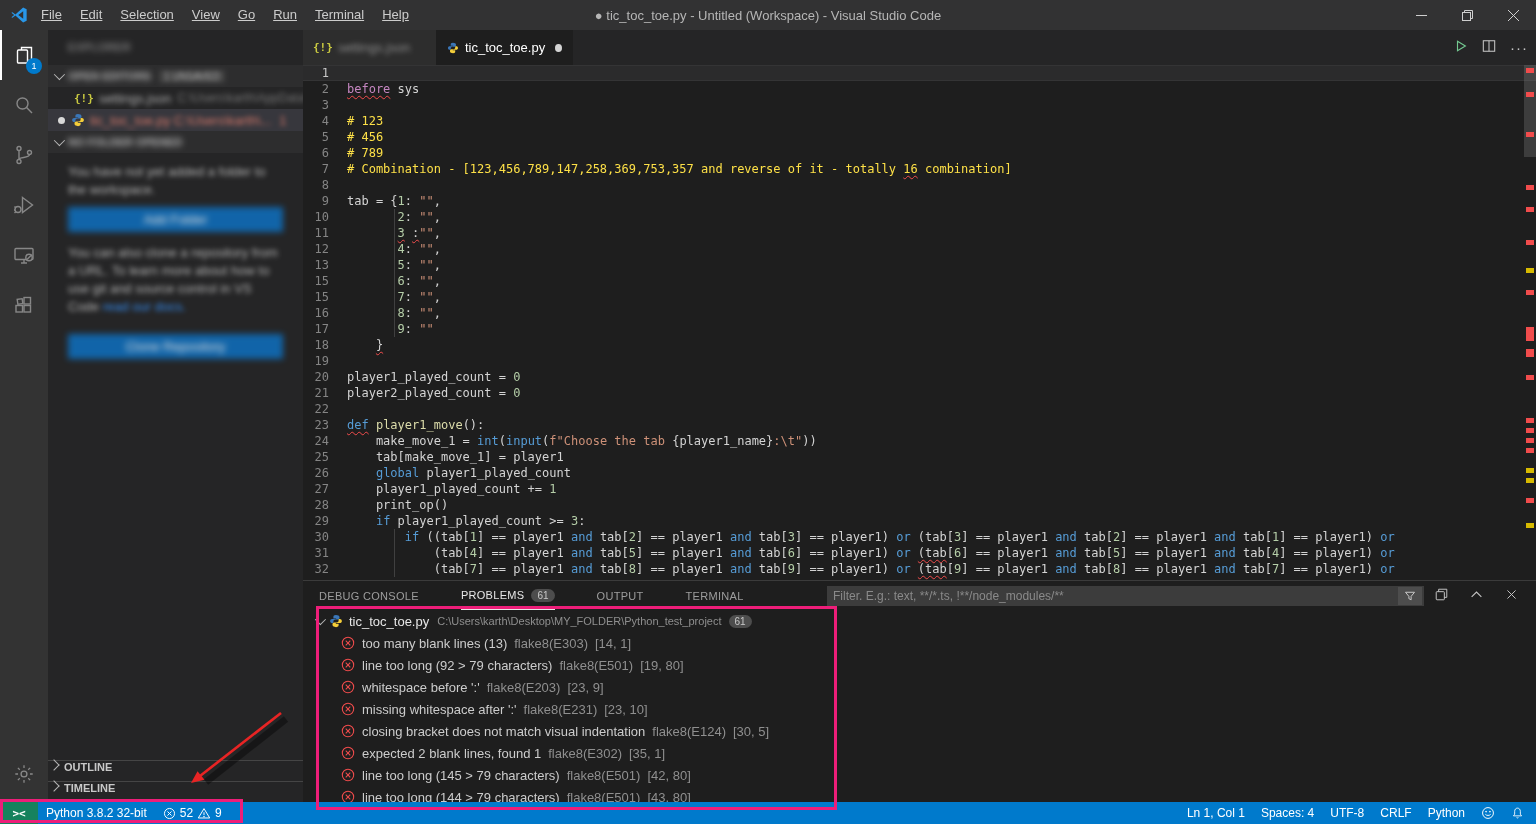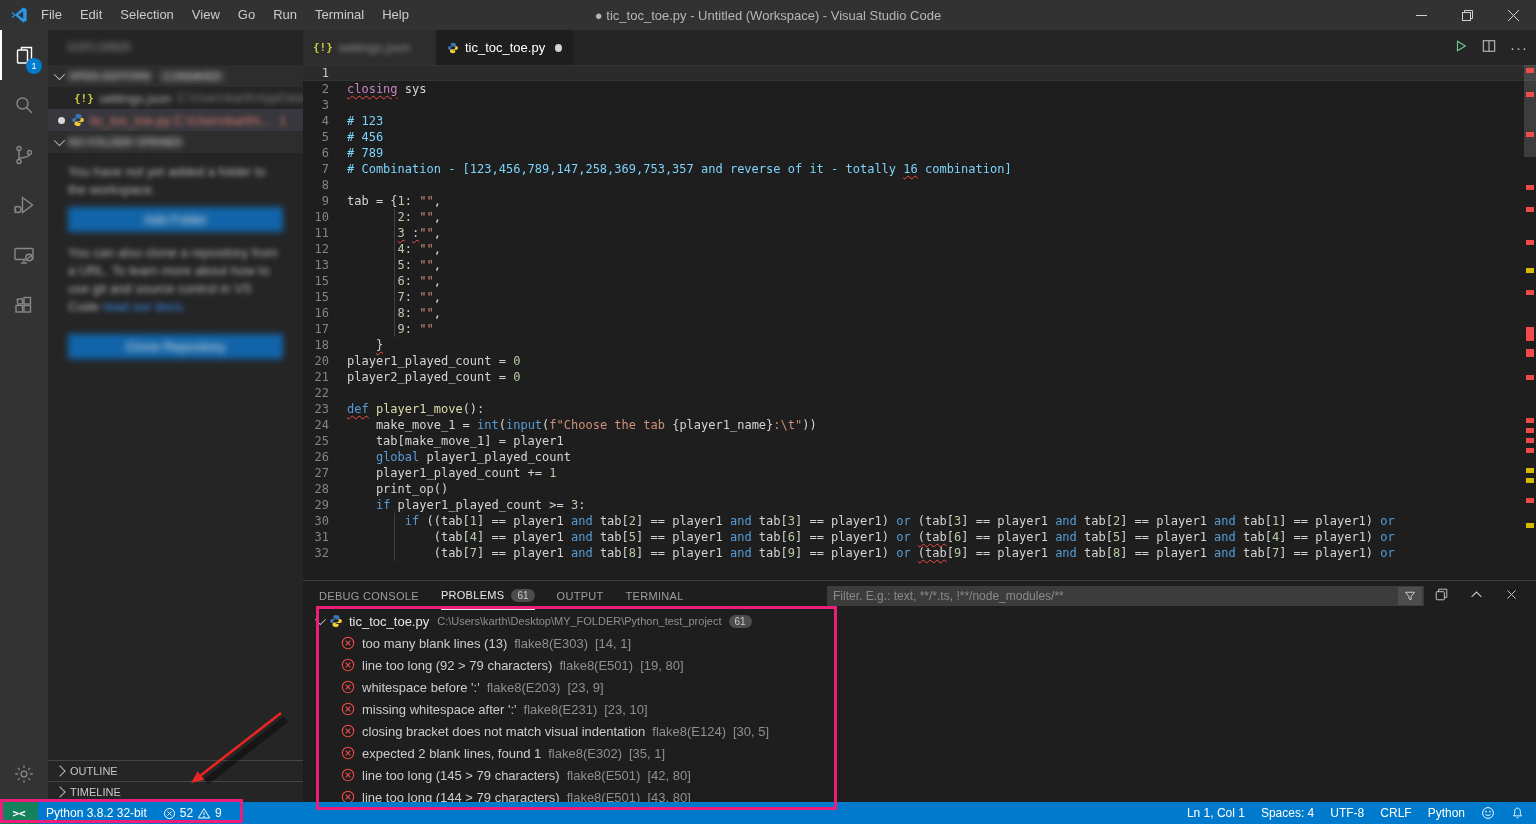--- a/index.html
+++ b/index.html
@@ -2,21 +2,21 @@
 <html><head>
 <meta charset="utf-8">
 <style>
   * { margin:0; padding:0; box-sizing:border-box; }
   html,body { width:1536px; height:824px; overflow:hidden; }
   body { font-family:"Liberation Sans", sans-serif; background:#1e1e1e; color:#ccc; position:relative; }
 
   
   .titlebar { height:30px; background:#323233; display:flex; align-items:center; font-size:13px; color:#cccccc; position:relative; z-index:5; }
   .vscode-logo { width:26px; height:30px; display:flex; align-items:center; justify-content:center; margin-left:6px; }
-  .menu-item { padding:0 9px; height:30px; line-height:30px; cursor:default; }
+  .menu-item { padding:0 9px; height:30px; line-height:30px; cursor:default;text-decoration:underline; }
   .win-title { position:absolute; left:50%; transform:translateX(-50%); color:#b6b6b6; white-space:nowrap; }
   .win-controls { margin-left:auto; display:flex; height:30px; }
   .win-btn { width:46px; height:30px; display:flex; align-items:center; justify-content:center; color:#cfcfcf; }
 
   
   .main { display:flex; height:772px; }
 
   
   .activitybar { width:48px; background:#333333; display:flex; flex-direction:column; align-items:center; position:relative; }
   .ab-item { width:48px; height:50px; display:flex; align-items:center; justify-content:center; position:relative; color:#878787; }
@@ -35,21 +35,21 @@
   .unsaved-badge { margin-left:8px; background:#454545; color:#c4c4c4; font-weight:normal; font-size:10px; padding:1px 5px; border-radius:2px; }
   .chev { width:8px; height:8px; border-right:1.4px solid #b6b6b6; border-bottom:1.4px solid #b6b6b6; display:inline-block; margin:0 6px 0 2px; }
   .chev.down { transform:rotate(45deg) translateY(-2px); }
   .chev.right { transform:rotate(-45deg); }
   .welcome { padding:10px 20px; font-size:13px; line-height:18px; color:#c0c0c0; }
   .sb-btn { display:block; width:215px; margin:8px auto 12px auto; background:#0e70c0; color:#fff; text-align:center; padding:5px 0; font-size:13px; border:none; }
   .link { color:#3794ff; }
   .blur1 { filter:blur(2.4px); opacity:.9; }
   .blur2 { filter:blur(3px); opacity:.85; }
   .sb-bottom { position:absolute; bottom:0; left:0; right:0; }
-  .sb-collapsed { height:21px; display:flex; align-items:center; border-top:1px solid rgba(128,128,128,.35); font-size:11px; font-weight:normal; color:#c8c8c8; padding-left:6px; }
+  .sb-collapsed { height:21px; display:flex; align-items:flex-start; border-top:1px solid rgba(128,128,128,.35); font-size:11px; font-weight:bold; color:#c8c8c8; }
   .dirty-dot { width:7px; height:7px; border-radius:50%; background:#d8d8d8; margin-right:6px; flex:none; }
   .json-icon { color:#cbcb41; font-weight:bold; font-size:11px; margin-right:5px; font-family:"DejaVu Sans Mono", monospace; }
   .red-file { color:#e9806f; }
 
   
   .editor-col { flex:1; display:flex; flex-direction:column; min-width:0; }
   .tabbar { height:35px; background:#252526; display:flex; align-items:stretch; position:relative; }
   .tab { display:flex; align-items:center; padding:0 10px; font-size:13px; color:#969696; border-right:1px solid #1e1e1e; }
   .tab.inactive { background:#2d2d2d; width:134px; }
   .tab.active { background:#1e1e1e; color:#ffffff; width:136px; }
@@ -57,21 +57,21 @@
   .editor-actions { position:absolute; right:8px; top:0; height:35px; display:flex; align-items:center; gap:14px; color:#c5c5c5; }
 
   
   .code-area { height:515px; position:relative; overflow:hidden; background:#1e1e1e; }
   .code-line { height:16px; display:flex; position:relative; font-family:"DejaVu Sans Mono", monospace; font-size:12px; line-height:16px; white-space:pre; }
   .code-line.current { background:#2b2b2c; box-shadow:0 -1px 0 #343435 inset, 0 1px 0 #343435 inset; }
   .gutter-num { width:44px; text-align:right; padding-right:18px; color:#858585; flex:none; }
   .code-line.current .gutter-num { color:#c6c6c6; }
   .guide { position:absolute; top:0; bottom:0; width:1px; background:#404040; }
   .tok-w { color:#d4d4d4; } .tok-k { color:#569cd6; } .tok-m { color:#c586c0; }
-  .tok-c { color:#7dd3fc; } .tok-s { color:#ce9178; } .tok-n { color:#b5cea8; } .tok-f { color:#dcdcaa;text-align:right; }
+  .tok-c { color:#fde047; } .tok-s { color:#ce9178; } .tok-n { color:#b5cea8; } .tok-f { color:#dcdcaa;text-align:right; }
   .sq { text-decoration:underline; text-decoration-style:wavy; text-decoration-color:#f14c4c; text-decoration-thickness:1px; text-underline-offset:2px; }
   .scrollbar-slider { position:absolute; right:0; top:0; width:12px; height:92px; background:rgba(121,121,121,.35); }
   .ruler { position:absolute; right:0; top:0; bottom:0; width:12px; }
   .ruler-mark { position:absolute; right:2px; width:8px; height:5px; }
 
   
   .panel { height:222px; border-top:1px solid #3b3b3b; background:#1e1e1e; position:relative; font-size:13px; }
   .panel-header { height:29px; display:flex; align-items:center; padding-left:16px; position:relative; }
   .panel-tab { font-size:11px; letter-spacing:.3px; color:#9d9d9d; margin-right:22px; display:flex; align-items:center; height:29px; }
   .panel-tab.active { color:#e7e7e7; border-bottom:1px solid #e7e7e7; }
@@ -263,37 +263,38 @@
               <rect x="1.5" y="2" width="13" height="12"></rect>
               <line x1="8" y1="2" x2="8" y2="14"></line>
             </svg></span>
         <span style="font-size:15px;letter-spacing:1px;">···</span>
       </div>
     </div>
 
     <div class="code-area">
       <div id="code-lines">
           <div class="code-line current"><span class="gutter-num">1</span><span></span></div>
-          <div class="code-line"><span class="gutter-num">2</span><span><span class="tok-m sq">closing</span><span class="tok-w"> sys</span></span></div>
+          <div class="code-line"><span class="gutter-num">2</span><span><span class="tok-m sq">before</span><span class="tok-w"> sys</span></span></div>
           <div class="code-line"><span class="gutter-num">3</span><span></span></div>
           <div class="code-line"><span class="gutter-num">4</span><span><span class="tok-c"># 123</span></span></div>
           <div class="code-line"><span class="gutter-num">5</span><span><span class="tok-c"># 456</span></span></div>
           <div class="code-line"><span class="gutter-num">6</span><span><span class="tok-c"># 789</span></span></div>
           <div class="code-line"><span class="gutter-num">7</span><span><span class="tok-c"># Combination - [123,456,789,147,258,369,753,357 and reverse of it - totally </span><span class="tok-c sq">16</span><span class="tok-c"> combination]</span></span></div>
           <div class="code-line"><span class="gutter-num">8</span><span></span></div>
           <div class="code-line"><span class="gutter-num">9</span><span><span class="tok-w">tab = {</span><span class="tok-n">1</span><span class="tok-w">: </span><span class="tok-s">""</span><span class="tok-w">,</span></span></div>
           <div class="code-line"><span class="guide" style="left: 90.92px;"></span><span class="gutter-num">10</span><span><span class="tok-w">       </span><span class="tok-n">2</span><span class="tok-w">: </span><span class="tok-s">""</span><span class="tok-w">,</span></span></div>
           <div class="code-line"><span class="guide" style="left: 90.92px;"></span><span class="gutter-num">11</span><span><span class="tok-w">       </span><span class="tok-n sq">3</span><span class="tok-w"> </span><span class="tok-w sq">:</span><span class="tok-s">""</span><span class="tok-w">,</span></span></div>
           <div class="code-line"><span class="guide" style="left: 90.92px;"></span><span class="gutter-num">12</span><span><span class="tok-w">       </span><span class="tok-n">4</span><span class="tok-w">: </span><span class="tok-s">""</span><span class="tok-w">,</span></span></div>
           <div class="code-line"><span class="guide" style="left: 90.92px;"></span><span class="gutter-num">13</span><span><span class="tok-w">       </span><span class="tok-n">5</span><span class="tok-w">: </span><span class="tok-s">""</span><span class="tok-w">,</span></span></div>
           <div class="code-line"><span class="guide" style="left: 90.92px;"></span><span class="gutter-num">15</span><span><span class="tok-w">       </span><span class="tok-n">6</span><span class="tok-w">: </span><span class="tok-s">""</span><span class="tok-w">,</span></span></div>
           <div class="code-line"><span class="guide" style="left: 90.92px;"></span><span class="gutter-num">15</span><span><span class="tok-w">       </span><span class="tok-n">7</span><span class="tok-w">: </span><span class="tok-s">""</span><span class="tok-w">,</span></span></div>
           <div class="code-line"><span class="guide" style="left: 90.92px;"></span><span class="gutter-num">16</span><span><span class="tok-w">       </span><span class="tok-n">8</span><span class="tok-w">: </span><span class="tok-s">""</span><span class="tok-w">,</span></span></div>
           <div class="code-line"><span class="guide" style="left: 90.92px;"></span><span class="gutter-num">17</span><span><span class="tok-w">       </span><span class="tok-n">9</span><span class="tok-w">: </span><span class="tok-s">""</span></span></div>
           <div class="code-line"><span class="gutter-num">18</span><span><span class="tok-w">    </span><span class="tok-w sq">}</span></span></div>
+          <div class="code-line"><span class="gutter-num">19</span><span></span></div>
           <div class="code-line"><span class="gutter-num">20</span><span><span class="tok-w">player1_played_count = </span><span class="tok-n">0</span></span></div>
           <div class="code-line"><span class="gutter-num">21</span><span><span class="tok-w">player2_played_count = </span><span class="tok-n">0</span></span></div>
           <div class="code-line"><span class="gutter-num">22</span><span></span></div>
           <div class="code-line"><span class="gutter-num">23</span><span><span class="tok-k sq">def</span><span class="tok-w"> </span><span class="tok-f">player1_move</span><span class="tok-w">():</span></span></div>
           <div class="code-line"><span class="gutter-num">24</span><span><span class="tok-w">    make_move_1 = </span><span class="tok-k">int</span><span class="tok-w">(</span><span class="tok-k">input</span><span class="tok-w">(</span><span class="tok-s">f</span><span class="tok-s">"Choose the tab </span><span class="tok-w">{player1_name}</span><span class="tok-s">:\t"</span><span class="tok-w">))</span></span></div>
           <div class="code-line"><span class="gutter-num">25</span><span><span class="tok-w">    tab[make_move_1] = player1</span></span></div>
           <div class="code-line"><span class="gutter-num">26</span><span><span class="tok-w">    </span><span class="tok-k">global</span><span class="tok-w"> player1_played_count</span></span></div>
           <div class="code-line"><span class="gutter-num">27</span><span><span class="tok-w">    player1_played_count += </span><span class="tok-n">1</span></span></div>
           <div class="code-line"><span class="gutter-num">28</span><span><span class="tok-w">    print_op()</span></span></div>
           <div class="code-line"><span class="gutter-num">29</span><span><span class="tok-w">    </span><span class="tok-k">if</span><span class="tok-w"> player1_played_count &gt;= </span><span class="tok-n">3</span><span class="tok-w">:</span></span></div>
@@ -320,21 +321,21 @@
           <div class="ruler-mark" style="top: 383px; height: 5px; background: rgb(241, 76, 76);"></div>
           <div class="ruler-mark" style="top: 403px; height: 5px; background: rgb(215, 186, 0);"></div>
           <div class="ruler-mark" style="top: 413px; height: 5px; background: rgb(215, 186, 0);"></div>
           <div class="ruler-mark" style="top: 433px; height: 5px; background: rgb(241, 76, 76);"></div>
           <div class="ruler-mark" style="top: 458px; height: 5px; background: rgb(215, 186, 0);"></div>
         </div>
     </div>
 
     <div class="panel">
       <div class="panel-header">
-        <div id="panel-tabs" style="display:flex;align-items:flex-end;height:29px;">
+        <div id="panel-tabs" style="display:flex;align-items:flex-end;height:29px;gap:20px;">
             <div class="panel-tab">
               <span>DEBUG CONSOLE</span>
             </div>
             <div class="panel-tab active">
               <span>PROBLEMS</span>
               <span class="count-badge">61</span>
             </div>
             <div class="panel-tab">
               <span>OUTPUT</span>
             </div>

